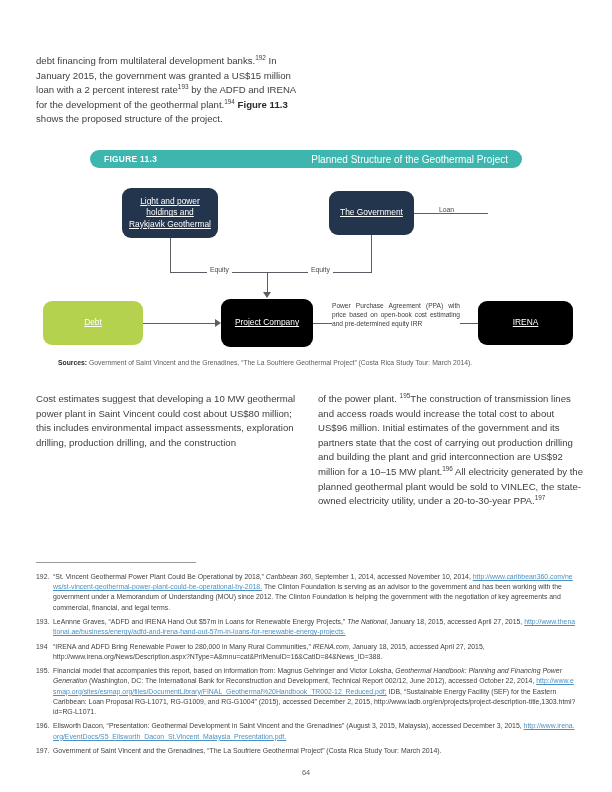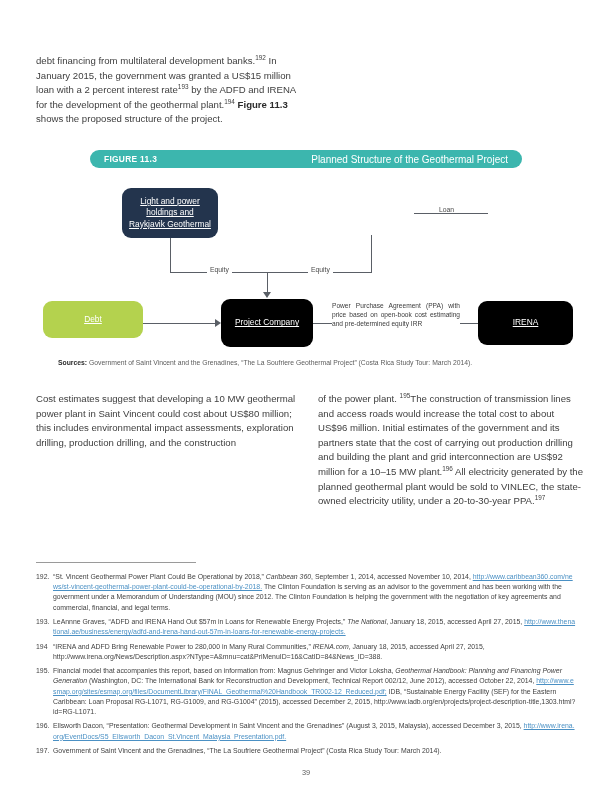--- a/index.html
+++ b/index.html
@@ -40,21 +40,21 @@
     box-sizing:border-box;padding:4px 6px;text-decoration:underline;
   }
   .navy{background:#23344d;}
   .teal{background:#3cb6ae;}
   .green{background:#b4d24e;}
   .red{background:#000000;}
 
   #node-lp{left:86px;top:13px;width:96px;height:50px;}
   #node-gov{left:293px;top:16px;width:85px;height:44px;}
   #node-adfd{left:452px;top:16px;width:85px;height:44px;}
-  #node-debt{left:7px;top:126px;width:100px;height:37px;}
+  #node-debt{left:7px;top:126px;width:100px;height:44px;}
   #node-proj{left:185px;top:124px;width:92px;height:48px;}
   #node-vinlec{left:442px;top:126px;width:95px;height:44px;}
 
   .line{position:absolute;background:#5a5f66;}
   .vline{width:1px;}
   .hline{height:1px;}
 
   .conn-label{
     position:absolute;font-size:6.8px;color:#4a4a4a;background:#ffffff;
     padding:0 3px;white-space:nowrap;
@@ -121,20 +121,21 @@
   </div>
 
   <div class="fig-bar">
     <span class="fig-label">FIGURE 11.3</span>
     <span class="fig-title">Planned Structure of the Geothermal Project</span>
   </div>
 
   <div class="diagram">
 
     <div class="node navy" id="node-lp">Light and power holdings and Raykjavik Geothermal</div>
+    <div class="node navy" id="node-gov">The Government</div>
     <div class="node green" id="node-debt">Debt</div>
     <div class="node red" id="node-proj">Project Company</div>
     <div class="node red" id="node-vinlec">IRENA</div>
 
     <div class="line hline" style="left:378px;top:38px;width:74px;"></div>
     <div class="conn-label" style="left:400px;top:31px;">Loan</div>
 
     <div class="line vline" style="left:134px;top:63px;height:35px;"></div>
 
     <div class="line vline" style="left:335px;top:60px;height:38px;"></div>
@@ -188,14 +189,14 @@
       <div class="fn">
         <div class="fn-num">196.</div>
         <div class="fn-txt"><span>Ellsworth Dacon, “Presentation: Geothermal Development in Saint Vincent and the Grenadines” (August 3, 2015, Malaysia), accessed December 3, 2015, </span><a class="lnk">http://www.irena.org/EventDocs/S5_Ellsworth_Dacon_St.Vincent_Malaysia_Presentation.pdf.</a></div>
       </div>
       <div class="fn">
         <div class="fn-num">197.</div>
         <div class="fn-txt"><span>Government of Saint Vincent and the Grenadines, “The La Soufriere Geothermal Project” (Costa Rica Study Tour: March 2014).</span></div>
       </div>
     </div>
 
-  <div class="page-num">39</div>
+  <div class="page-num">64</div>
 </div>
 
 </body></html>

